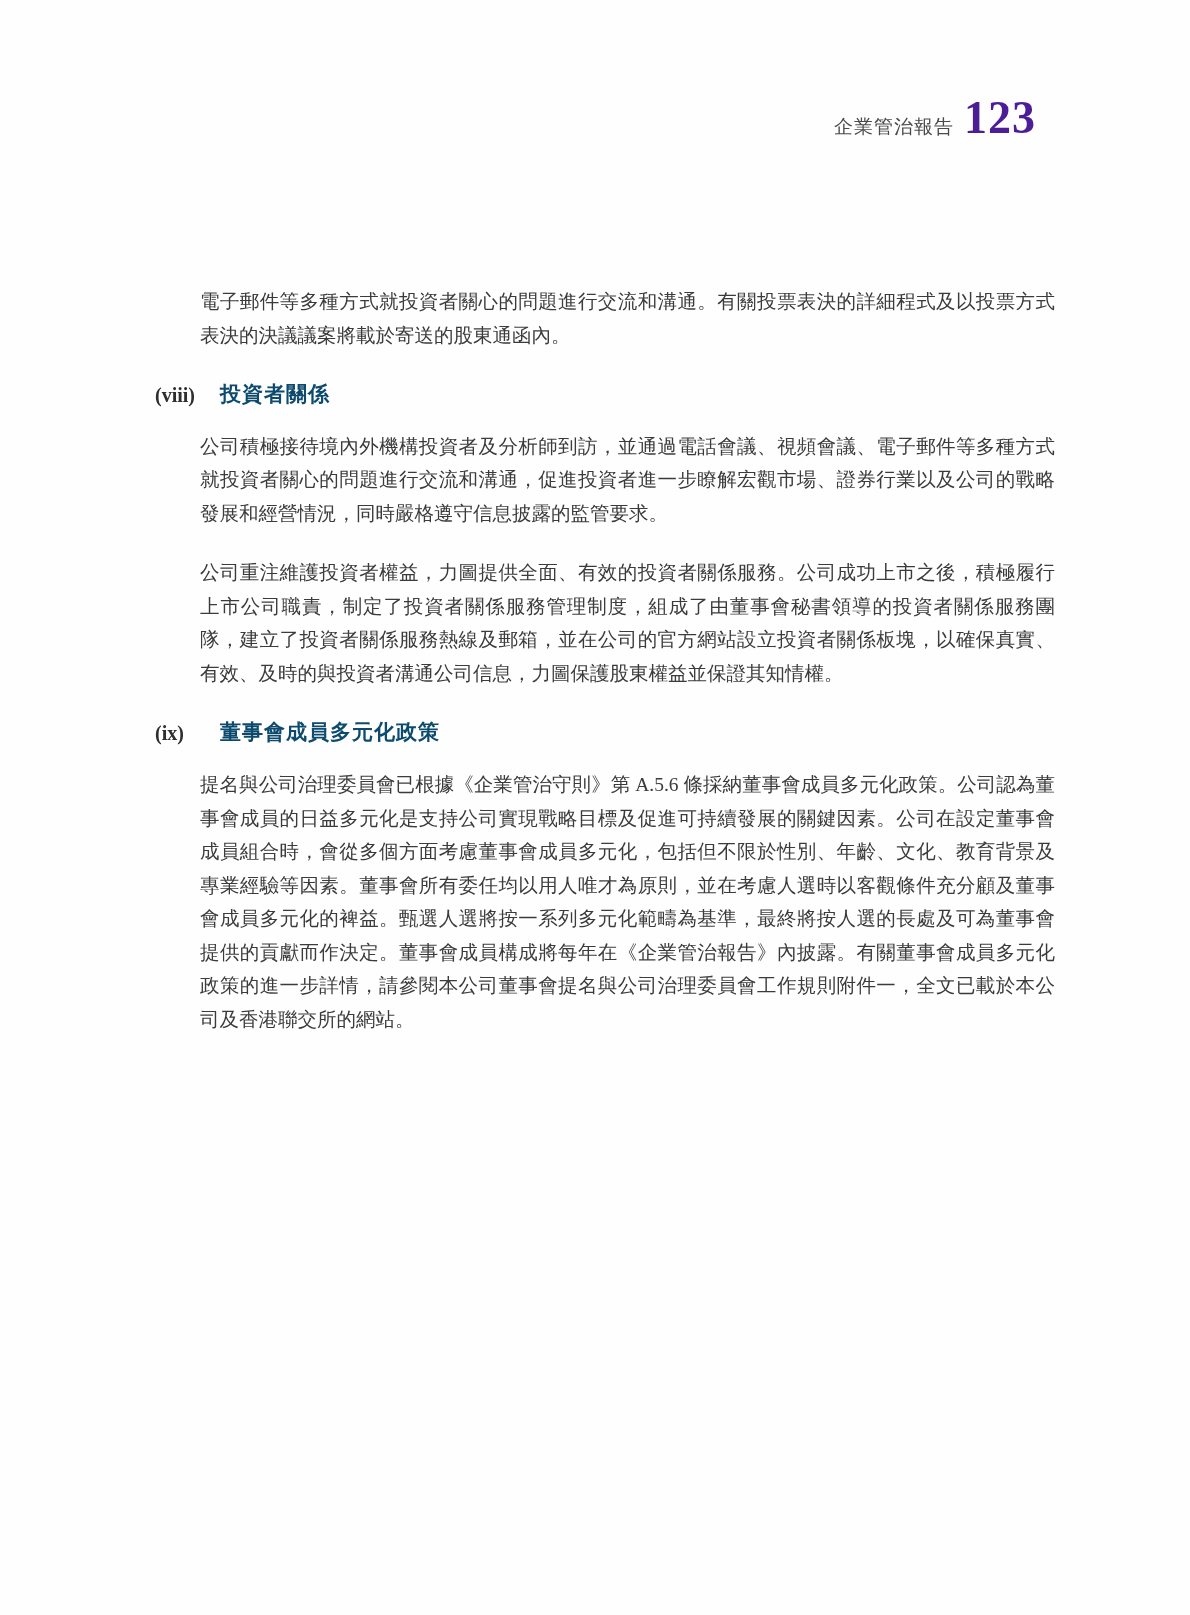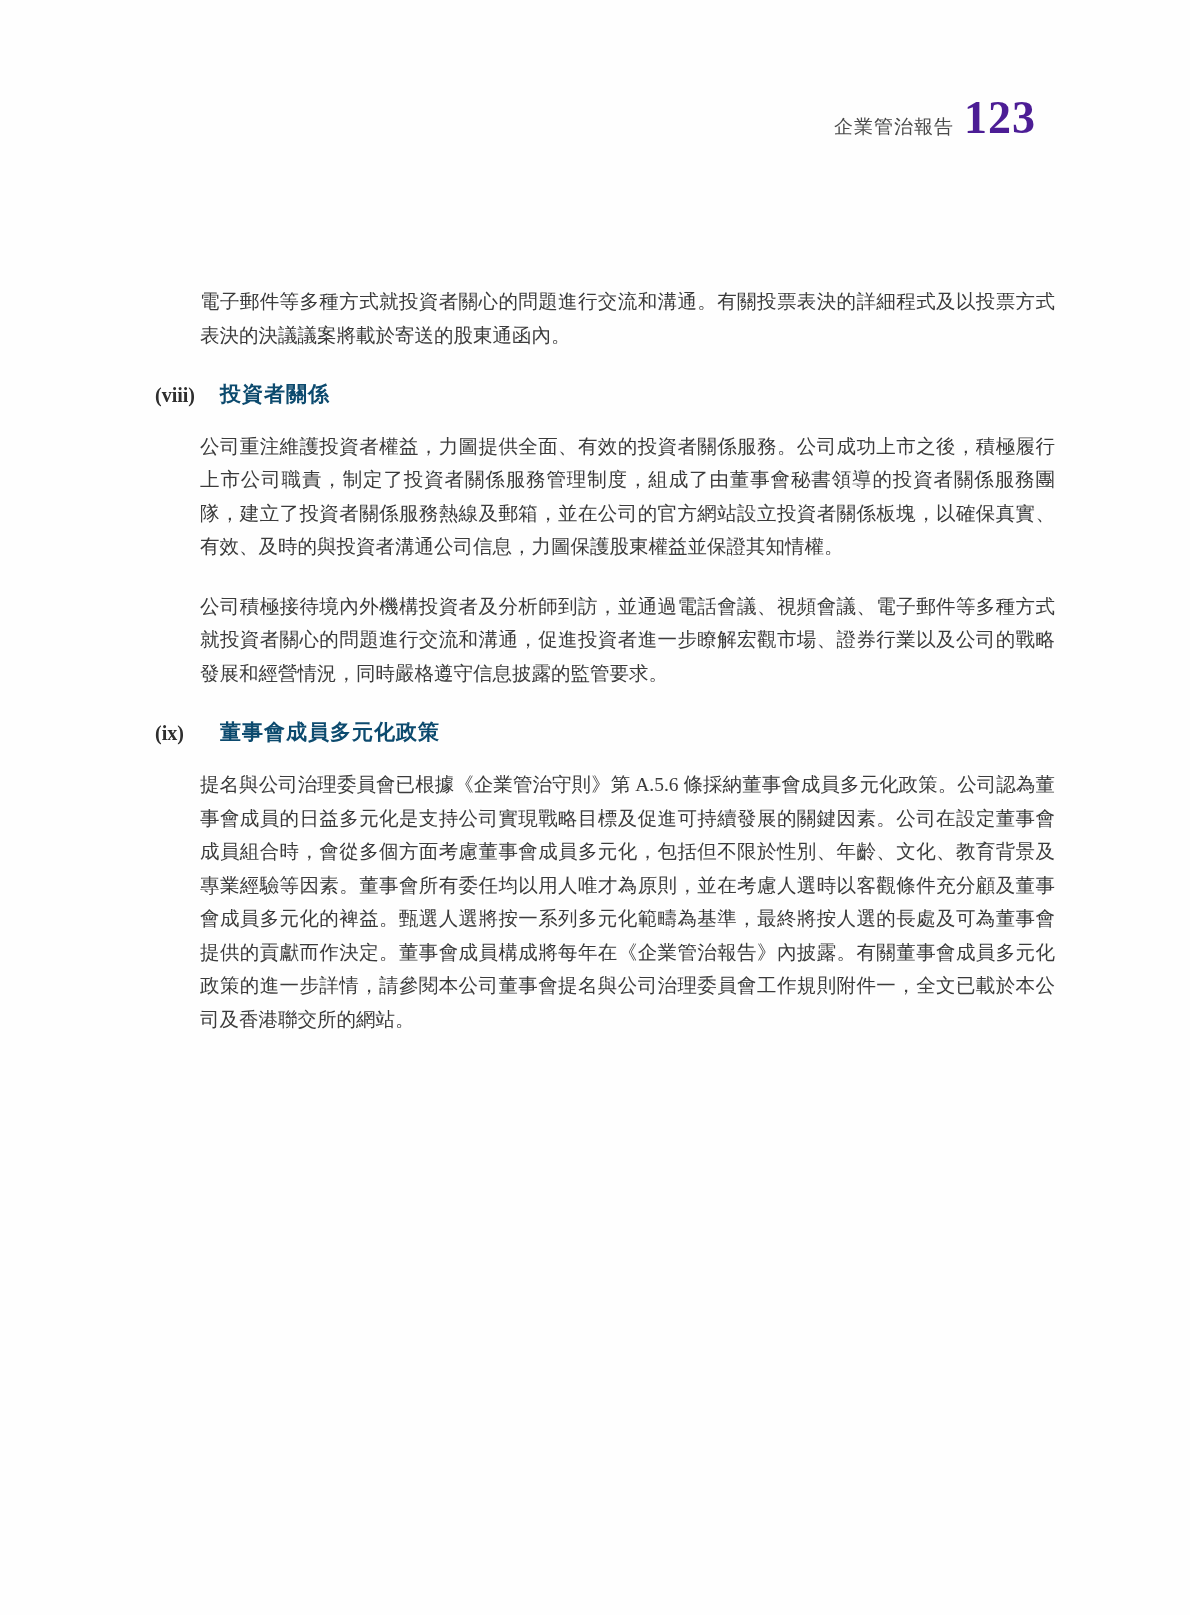--- a/index.html
+++ b/index.html
@@ -100,22 +100,22 @@
   <div class="content">
 
 
     <p class="para">電子郵件等多種方式就投資者關心的問題進行交流和溝通。有關投票表決的詳細程式及以投票方式表決的決議議案將載於寄送的股東通函內。</p>
 
     <div class="section gap-after-section">
       <span class="section-num">(viii)</span>
       <span class="section-title">投資者關係</span>
     </div>
 
+    <p class="para">公司積極接待境內外機構投資者及分析師到訪，並通過電話會議、視頻會議、電子郵件等多種方式就投資者關心的問題進行交流和溝通，促進投資者進一步瞭解宏觀市場、證券行業以及公司的戰略發展和經營情況，同時嚴格遵守信息披露的監管要求。</p>
     <p class="para">公司重注維護投資者權益，力圖提供全面、有效的投資者關係服務。公司成功上市之後，積極履行上市公司職責，制定了投資者關係服務管理制度，組成了由董事會秘書領導的投資者關係服務團隊，建立了投資者關係服務熱線及郵箱，並在公司的官方網站設立投資者關係板塊，以確保真實、有效、及時的與投資者溝通公司信息，力圖保護股東權益並保證其知情權。</p>
-    <p class="para">公司積極接待境內外機構投資者及分析師到訪，並通過電話會議、視頻會議、電子郵件等多種方式就投資者關心的問題進行交流和溝通，促進投資者進一步瞭解宏觀市場、證券行業以及公司的戰略發展和經營情況，同時嚴格遵守信息披露的監管要求。</p>
 
     <div class="section gap-after-section">
       <span class="section-num">(ix)</span>
       <span class="section-title">董事會成員多元化政策</span>
     </div>
 
     <p class="para">提名與公司治理委員會已根據《企業管治守則》第 A.5.6 條採納董事會成員多元化政策。公司認為董事會成員的日益多元化是支持公司實現戰略目標及促進可持續發展的關鍵因素。公司在設定董事會成員組合時，會從多個方面考慮董事會成員多元化，包括但不限於性別、年齡、文化、教育背景及專業經驗等因素。董事會所有委任均以用人唯才為原則，並在考慮人選時以客觀條件充分顧及董事會成員多元化的裨益。甄選人選將按一系列多元化範疇為基準，最終將按人選的長處及可為董事會提供的貢獻而作決定。董事會成員構成將每年在《企業管治報告》內披露。有關董事會成員多元化政策的進一步詳情，請參閱本公司董事會提名與公司治理委員會工作規則附件一，全文已載於本公司及香港聯交所的網站。</p>
 
   </div>
 </div>

